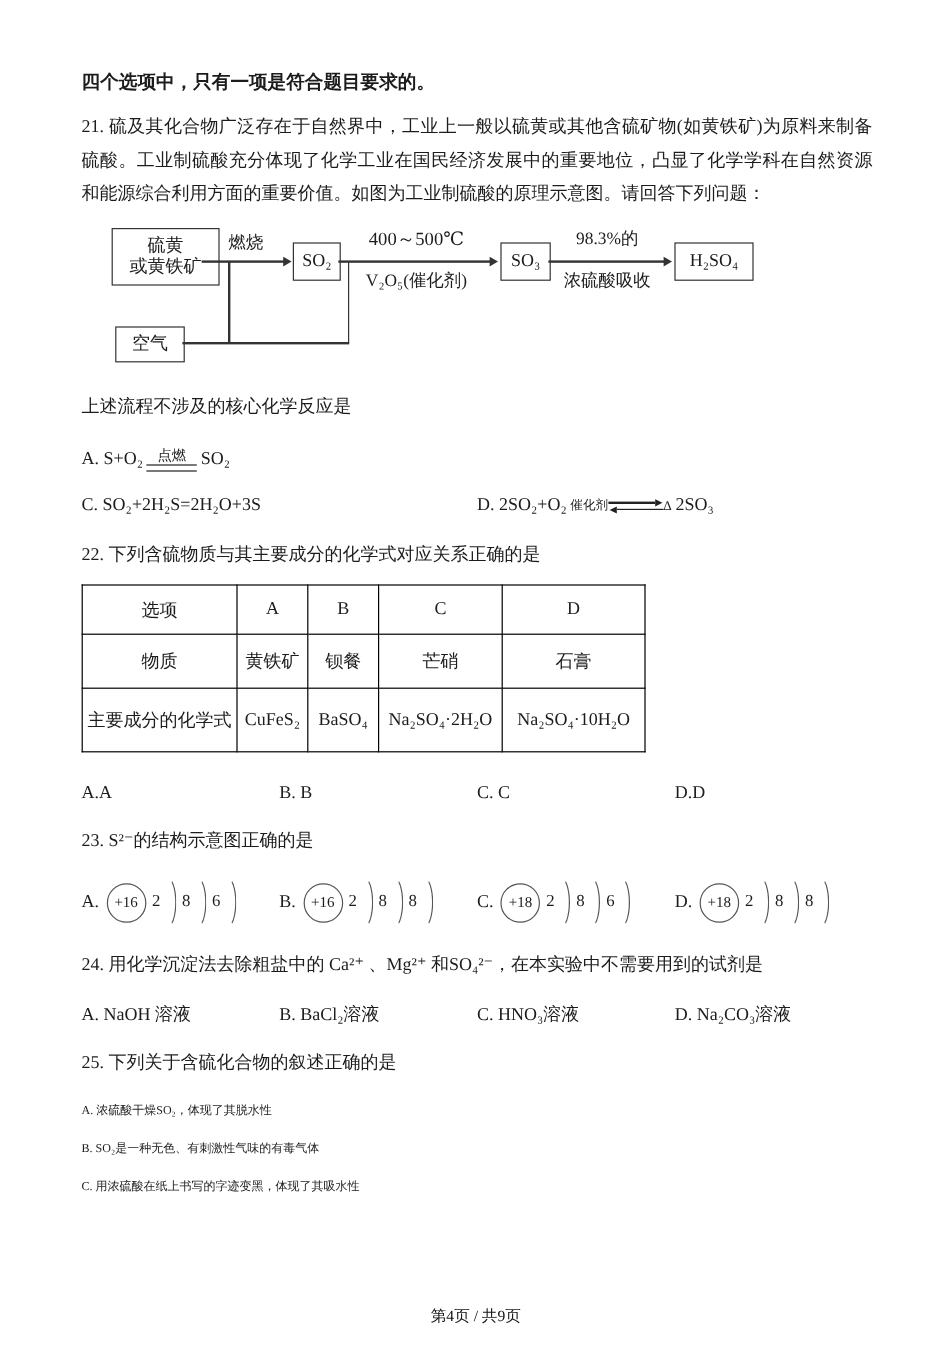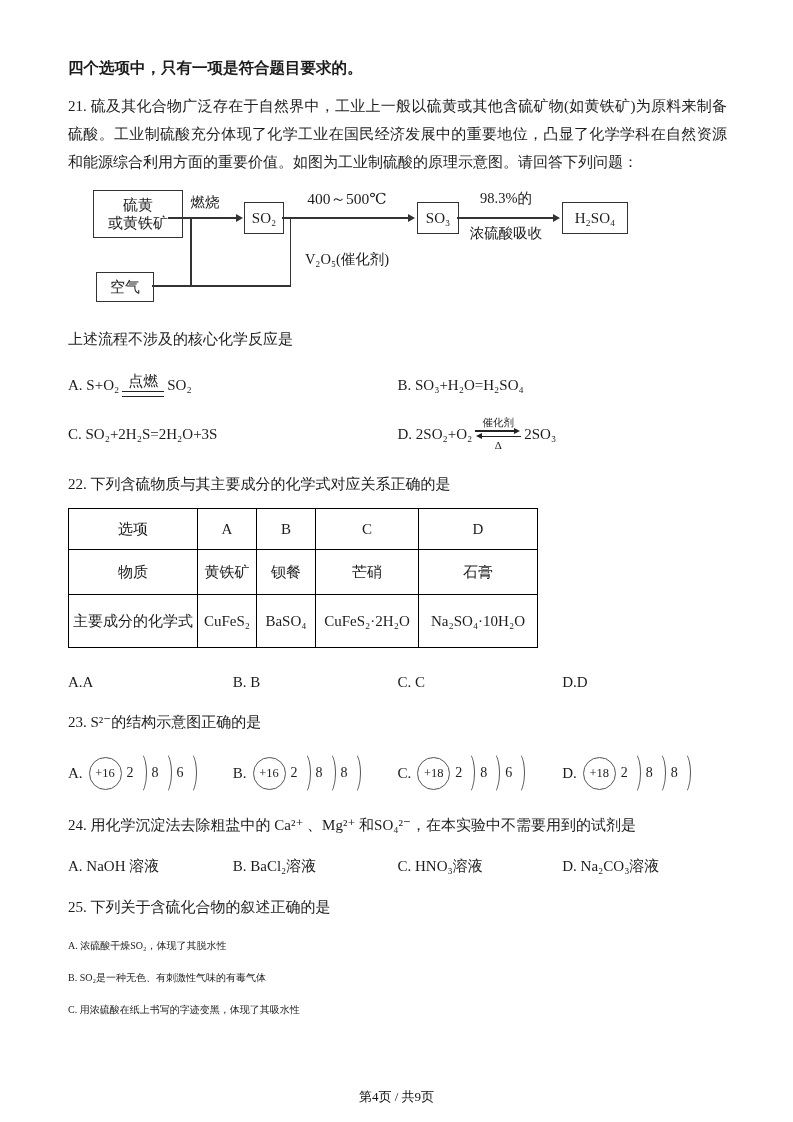--- a/index.html
+++ b/index.html
@@ -35,25 +35,25 @@
   }
 
   
   .opt-row { display:flex; font-size:15px; margin:20px 0; align-items:center; }
   .opt-row .half { width:50%; display:flex; align-items:center; }
   .quad-row { display:flex; font-size:15px; margin:18px 0; align-items:center;text-align:right; }
   .quad-row .q { width:25%; display:flex; align-items:center; }
 
   
   .eqcond { display:inline-flex; flex-direction:column; align-items:center; margin:0 3px; vertical-align:middle; }
-  .eqcond .lbl { font-size:15px; line-height:1.1; }
+  .eqcond .lbl { font-size:12px; line-height:1.1; }
   .eqcond .dline { width:42px; height:4px; border-top:1.3px solid #222; border-bottom:1.3px solid #222; margin-top:1px; }
 
   
-  .revstack { display:inline-flex; flex-direction:column; align-items:center; margin:0 3px; vertical-align:middle; }
+  .revstack { display:inline-flex; align-items:center; margin:0 3px; vertical-align:middle; }
   .revstack .rs-top { font-size:10.5px; line-height:1.1; }
   .revstack .rs-bot { font-size:11px; line-height:1.1; }
   .revarrow { position:relative; display:inline-block; width:46px; height:11px; }
   .revarrow i { font-style:normal; }
   .revarrow .t { position:absolute; left:0; top:2px; width:39px; height:1.3px; background:#222; }
   .revarrow .t::after { content:""; position:absolute; right:-6px; top:-2.6px;
     border-left:6px solid #222; border-top:3px solid transparent; border-bottom:3px solid transparent; }
   .revarrow .b { position:absolute; right:0; bottom:2px; width:39px; height:1.3px; background:#222; }
   .revarrow .b::before { content:""; position:absolute; left:-6px; top:-2.6px;
     border-right:6px solid #222; border-top:3px solid transparent; border-bottom:3px solid transparent; }
@@ -101,21 +101,21 @@
         <span>硫黄</span>
         <span>或黄铁矿</span>
       </div>
       <div class="flabel" style="left:104px; top:9px; width:66px;">燃烧</div>
       <div class="hline" style="left:100px; top:33px; width:70px;"></div>
       <div class="arrowhead" style="left:168px; top:29.5px;"></div>
       <div class="fbox" style="left:176px; top:18px; width:38px; height:30px;">SO₂</div>
       <div class="hline" style="left:214px; top:33px; width:128px;"></div>
       <div class="arrowhead" style="left:340px; top:29.5px;"></div>
       <div class="flabel" style="left:212px; top:5px; width:134px; font-size:15.5px;">400～500℃</div>
-      <div class="flabel" style="left:206px; top:40px; width:146px;margin-top:26px;">V₂O₅(催化剂)</div>
+      <div class="flabel" style="left:206px; top:40px; width:146px;">V₂O₅(催化剂)</div>
       <div class="fbox" style="left:349px; top:18px; width:40px; height:30px;">SO₃</div>
       <div class="hline" style="left:389px; top:33px; width:98px;"></div>
       <div class="arrowhead" style="left:485px; top:29.5px;"></div>
       <div class="flabel" style="left:389px; top:5px; width:98px;">98.3%的</div>
       <div class="flabel" style="left:381px; top:40px; width:114px;">浓硫酸吸收</div>
       <div class="fbox" style="left:494px; top:18px; width:64px; height:30px;">H₂SO₄</div>
       <div class="fbox" style="left:28px; top:88px; width:56px; height:28px;">空气</div>
       <div class="hline" style="left:84px; top:101px; width:139px;"></div>
       <div class="vline" style="left:122px; top:34px; height:68px;"></div>
       <div class="vline" style="left:221.5px; top:34px; height:68px;"></div>
@@ -124,23 +124,20 @@
     <p class="plain">上述流程不涉及的核心化学反应是</p>
 
     <div class="opt-row">
       <div class="half">
         <span>A. S+O₂</span>
         <span class="eqcond">
           <span class="lbl">点燃</span>
           <span class="dline"></span>
         </span>
         <span>SO₂</span>
-      </div>
-      <div class="half">
-        <span>B. SO₃+H₂O=H₂SO₄</span>
       </div>
     </div>
 
     <div class="opt-row">
       <div class="half">
         <span>C. SO₂+2H₂S=2H₂O+3S</span>
       </div>
       <div class="half">
         <span>D. 2SO₂+O₂</span>
         <span class="revstack">
@@ -170,21 +167,21 @@
         <td class="c0">物质</td>
         <td class="c1">黄铁矿</td>
         <td class="c2">钡餐</td>
         <td class="c3">芒硝</td>
         <td class="c4">石膏</td>
       </tr>
       <tr>
         <td class="c0">主要成分的化学式</td>
         <td class="c1">CuFeS₂</td>
         <td class="c2">BaSO₄</td>
-        <td class="c3">CuFeS₂·2H₂O</td>
+        <td class="c3">Na₂SO₄·2H₂O</td>
         <td class="c4">Na₂SO₄·10H₂O</td>
       </tr>
     </tbody>
       </table>
 
     <div class="quad-row" style="margin-top:26px;">
       <div class="q">
           <span>A.A</span>
         </div>
       <div class="q">

